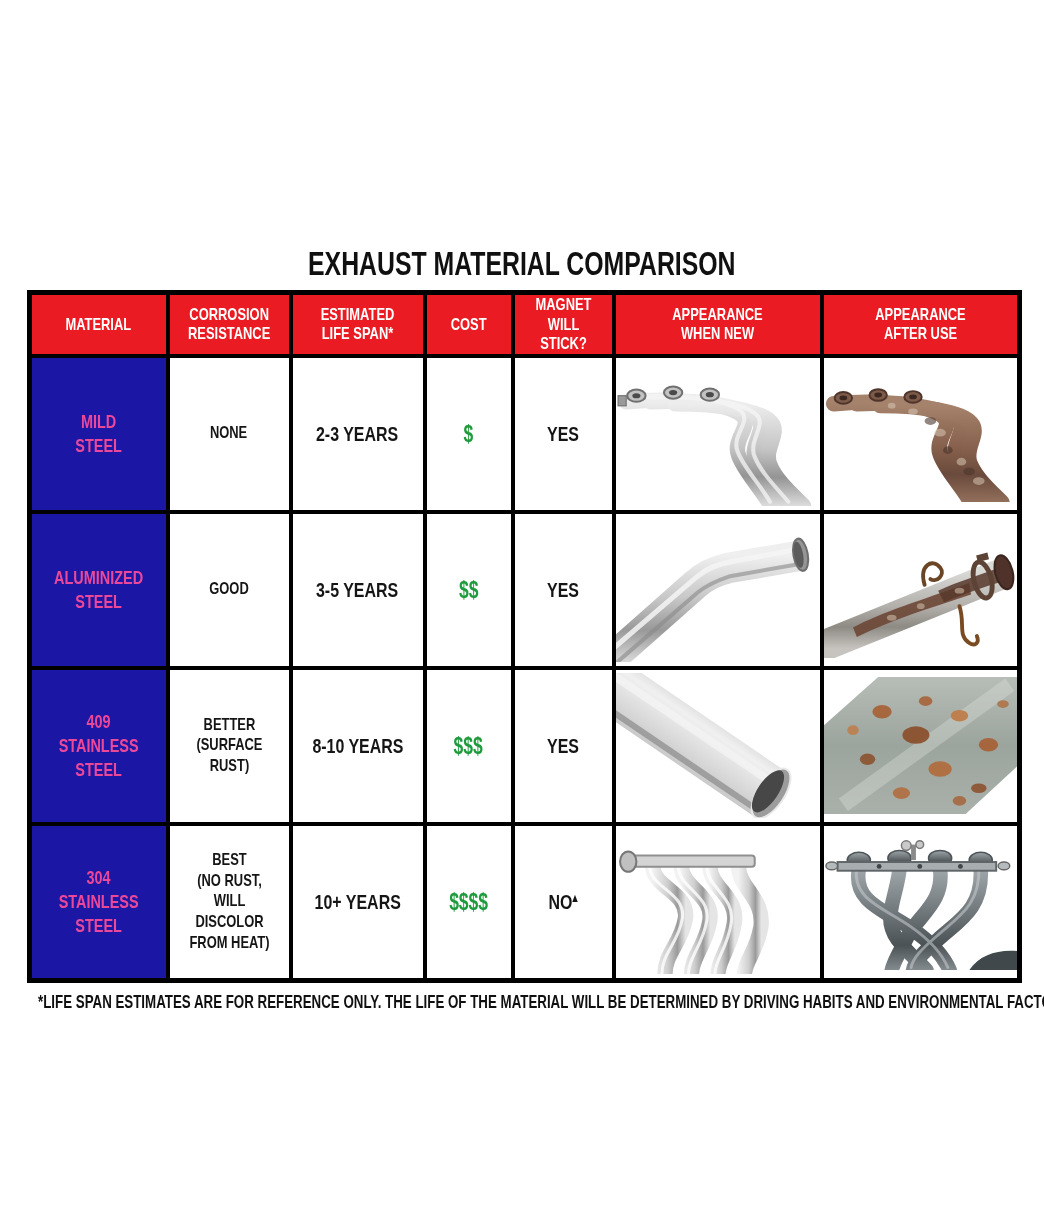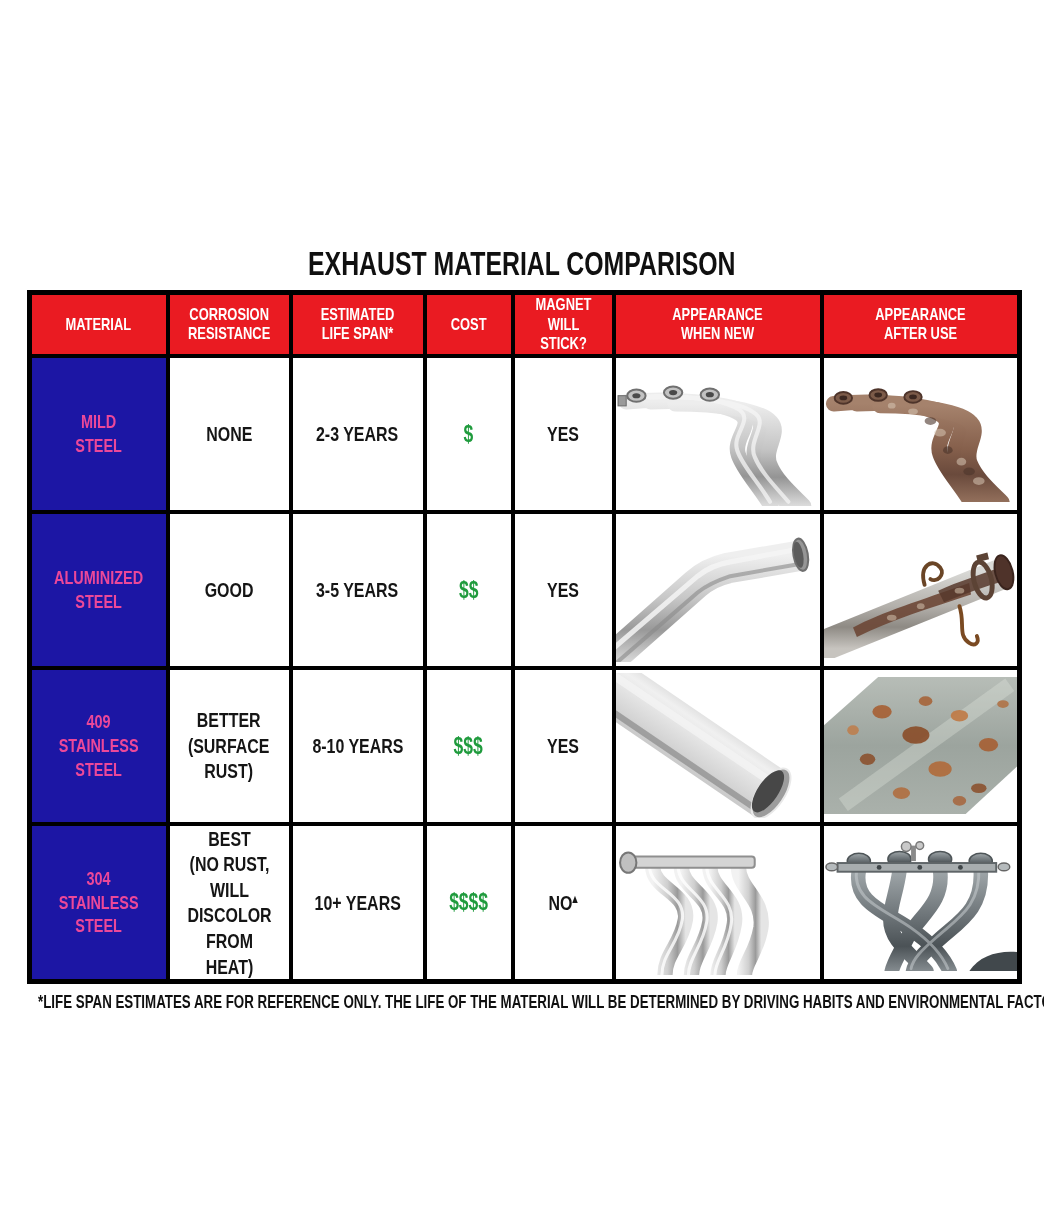--- a/index.html
+++ b/index.html
@@ -28,21 +28,21 @@
     font-size:17px; font-weight:bold; line-height:1.15; height:55px;
   }
   tbody th.mat {
     background:#1c16a4; color:#ec4899;
     font-size:19px; font-weight:bold; line-height:1.25; height:152px;
   }
   tbody td {
     background:#ffffff; color:#151515;
     font-size:21px; font-weight:bold; line-height:1.22;
   }
-  td.corr { font-size:21px; }
+  td.corr { font-size:17px; }
   td.cost { color:#1f9b3d; font-size:23px; }
   td.photo { padding:0; }
   td.photo svg { display:block; width:100%; height:100%; background:#ffffff; }
   sup.mark { font-size:13px; vertical-align:7px; }
 
   .footnotes {
     position:absolute; top:960px; left:38px; width:990px;
     font-size:18px; font-weight:bold; color:#101010; line-height:28px;
   }
   .fn { white-space:nowrap; }

